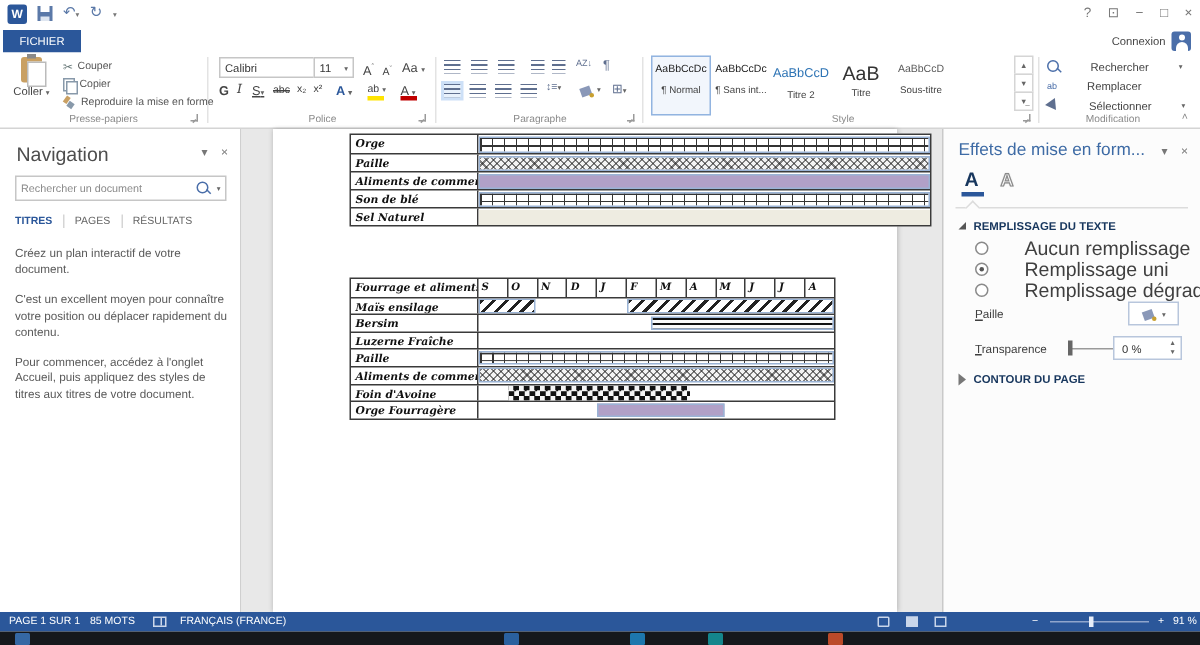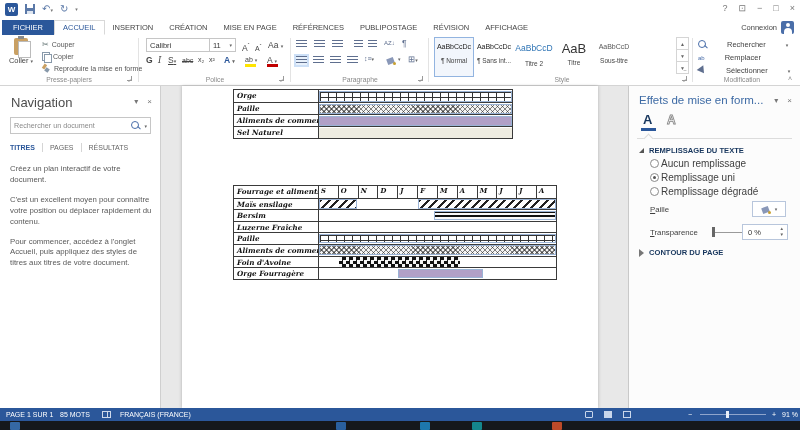--- a/index.html
+++ b/index.html
@@ -126,21 +126,21 @@
   .fx-title{position:absolute;left:10px;top:8px;font-size:11.5px;color:#3e6ba5;white-space:nowrap}
   .fx-btns{position:absolute;right:8px;top:10px;display:flex;gap:9px;font-size:8px;color:#777}
   .fx-a1{position:absolute;left:14px;top:26px;font-size:13px;font-weight:bold;color:#17365d}
   .fx-a1-bar{position:absolute;left:12px;top:42px;width:15px;height:3px;background:#2b579a}
   .fx-a2{position:absolute;left:38px;top:27px;font-size:12px;font-weight:bold;color:#fcfcfc;-webkit-text-stroke:0.8px #8a8a8a;text-shadow:0 0 1px #999}
   .fx-hr{position:absolute;left:8px;right:8px;top:52px;height:1px;background:#dcdcdc}
   .fx-notch{position:absolute;left:16px;top:49px;width:7px;height:7px;background:#fcfcfc;border-left:1px solid #dcdcdc;border-top:1px solid #dcdcdc;transform:rotate(45deg)}
   .fx-sec{position:absolute;left:10px;display:flex;align-items:center;gap:5px;font-size:7.6px;font-weight:bold;color:#17365d;white-space:nowrap}
   .tri-open{width:0;height:0;border-left:5px solid transparent;border-bottom:5px solid #555}
   .tri-closed{width:0;height:0;border-top:4px solid transparent;border-bottom:4px solid transparent;border-left:5px solid #777}
-  .fx-opt{position:absolute;left:21px;display:flex;gap:2px;align-items:center;font-size:10px;color:#3f3f3f;white-space:nowrap}
+  .fx-opt{position:absolute;left:21px;display:flex;gap:24px;align-items:center;font-size:13px;color:#3f3f3f;white-space:nowrap}
   .radio{width:9px;height:9px;border:1px solid #8a8a8a;border-radius:50%;background:#fff;position:relative;flex:none}
   .radio.on::after{content:"";position:absolute;inset:2px;background:#555;border-radius:50%}
   .fx-lbl{position:absolute;font-size:7.8px;color:#3f3f3f}
   .uf::first-letter{text-decoration:underline}
   .color-btn{position:absolute;right:14px;top:115px;width:34px;height:16px;border:1px solid #b8c6dc;background:#fff;display:flex;align-items:center;justify-content:center;gap:4px}
   .slider-track{position:absolute;left:84px;top:146px;width:32px;height:1px;background:#9a9a9a}
   .slider-thumb{position:absolute;left:83px;top:141px;width:3px;height:10px;background:#666}
   .spin{position:absolute;right:12px;top:138px;width:46px;height:16px;border:1px solid #b8c6dc;background:#fff;font-size:7.5px;color:#333;display:flex;align-items:center;padding-left:5px;position:absolute}
   .spin-arrows{position:absolute;right:3px;top:1px;display:flex;flex-direction:column;gap:1px;font-size:4.5px;color:#666;line-height:5px}
 
@@ -173,30 +173,20 @@
       <span>?</span>
       <span>⊡</span>
       <span>−</span>
       <span>□</span>
       <span>×</span>
     </div>
   </div>
 
   <div class="tabrow">
     <div class="tab-file">FICHIER</div>
-    <div id="tabs-items" style="display:flex">
-        <div class="tab active">ACCUEIL</div>
-        <div class="tab">INSERTION</div>
-        <div class="tab">CRÉATION</div>
-        <div class="tab">MISE EN PAGE</div>
-        <div class="tab">RÉFÉRENCES</div>
-        <div class="tab">PUBLIPOSTAGE</div>
-        <div class="tab">RÉVISION</div>
-        <div class="tab">AFFICHAGE</div>
-      </div>
   </div>
   <div class="connexion">Connexion</div>
   <div class="avatar"></div>
 
   <div class="ribbon">
     <div class="gsep" style="left:138px"></div>
     <div class="gsep" style="left:290px"></div>
     <div class="gsep" style="left:428px"></div>
     <div class="gsep" style="left:692px"></div>
 
@@ -332,37 +322,43 @@
       </div>
     <div class="nav-body" id="nav-paras">
         <p>Créez un plan interactif de votre document.</p>
         <p>C'est un excellent moyen pour connaître votre position ou déplacer rapidement du contenu.</p>
         <p>Pour commencer, accédez à l'onglet Accueil, puis appliquez des styles de titres aux titres de votre document.</p>
       </div>
   </div>
 
   <div class="canvas">
     <div class="page">
-      <div class="wtable" id="table1" style="top:3px;width:280px">
+      <div class="wtable" id="table1" style="top:3px;width:388px">
           <div class="t-row" style="height: 12px;">
             <div class="t-label">Orge</div>
             <div class="t-chart">
               <div class="bar p-brick" style="left: 0%; width: 100%;"></div>
             </div>
           </div>
           <div class="t-row" style="height: 12px;">
             <div class="t-label">Paille</div>
             <div class="t-chart">
               <div class="bar p-diamond" style="left: 0%; width: 100%;"></div>
             </div>
           </div>
           <div class="t-row" style="height: 12px;">
             <div class="t-label">Aliments de commerce</div>
             <div class="t-chart">
               <div class="bar p-lavender" style="left: 0%; width: 100%;"></div>
+            </div>
+          </div>
+          <div class="t-row" style="height: 12px;">
+            <div class="t-label">Son de blé</div>
+            <div class="t-chart">
+              <div class="bar p-brick" style="left: 0%; width: 100%;"></div>
             </div>
           </div>
           <div class="t-row" style="height: 12px;">
             <div class="t-label">Sel Naturel</div>
             <div class="t-chart">
               <div class="bar p-beige" style="left: 0%; width: 100%;"></div>
             </div>
           </div>
         </div>
       <div class="wtable" id="table2" style="top:99px;width:324px">

